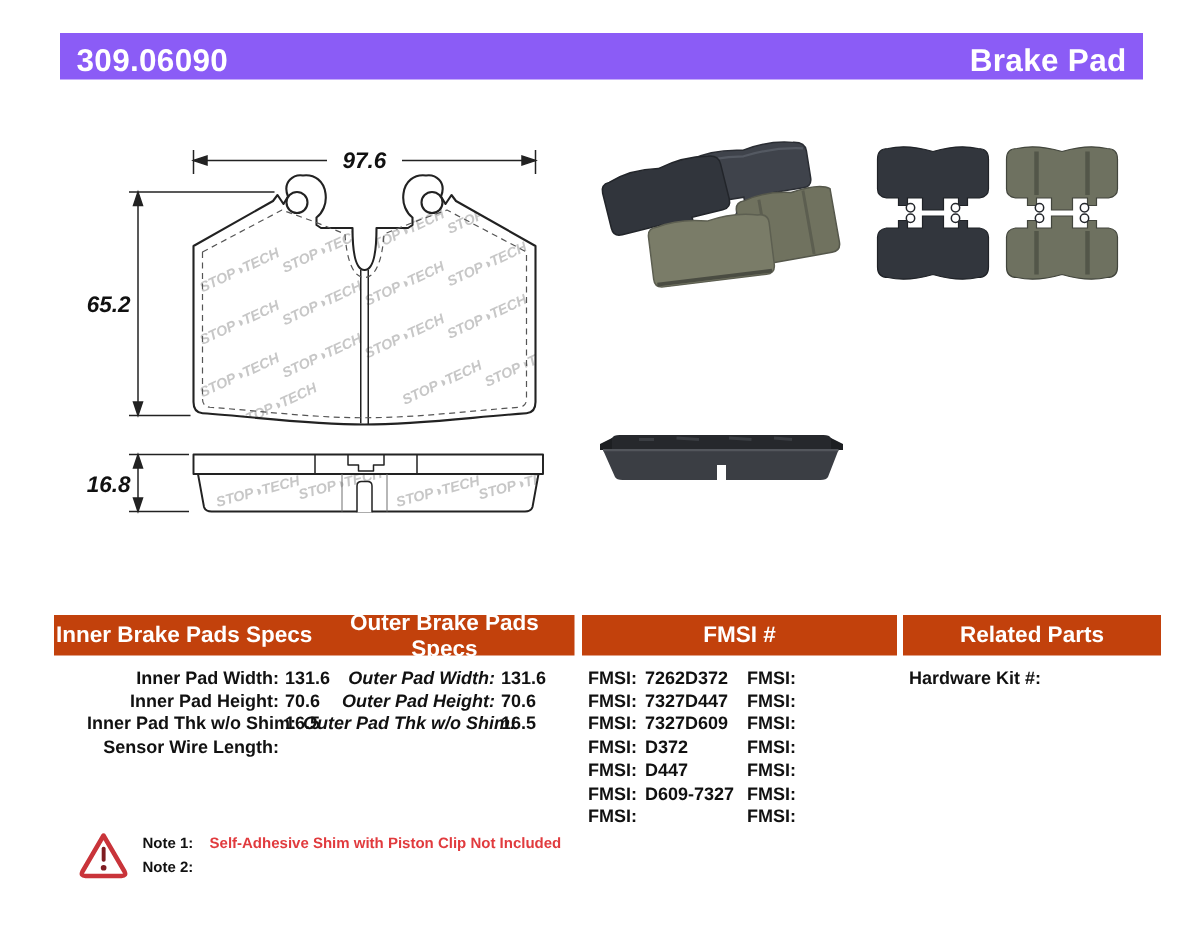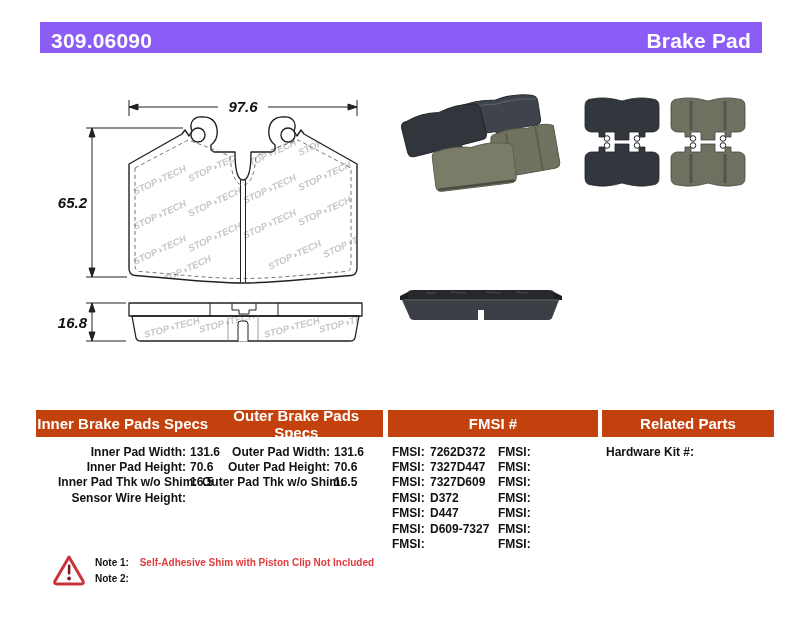--- a/index.html
+++ b/index.html
@@ -17,21 +17,21 @@
   #specs-bar span{flex:1;text-align:center;}
   #fmsi-bar{left:388px;width:210px;}
   #related-bar{left:602px;width:172px;}
   
   .block{position:absolute;font-size:12px;font-weight:bold;color:#111;}
   .row{display:flex;height:15.4px;align-items:center;white-space:nowrap;}
   .lab{display:inline-block;text-align:right;}
   .inner-block{left:30px;top:444px;margin-left:28px;}
   .inner-block .lab{width:128px;}
   .outer-block{left:202px;top:444px;}
-  .outer-block .lab{width:128px;}
+  .outer-block .lab{width:128px;font-style:italic;}
   .val{margin-left:4px;}
   .fmsi-block{left:392px;top:444px;}
   .fl{display:inline-block;width:36px;}
   .fv{display:inline-block;width:68px;margin-left:2px;}
   .related-block{left:606px;top:444px;}
   
   .noteline{position:absolute;left:95px;font-size:10px;font-weight:bold;color:#111;white-space:nowrap;}
   .note-red{color:#e13b3e;margin-left:8px;}
   .warn{position:absolute;left:52px;top:554px;}
   svg{display:block;}
@@ -193,21 +193,21 @@
       </div>
     <div class="row">
       <span class="lab">Inner Pad Height:</span>
       <span class="val">70.6</span>
       </div>
     <div class="row">
       <span class="lab">Inner Pad Thk w/o Shim:</span>
       <span class="val">16.5</span>
       </div>
     <div class="row">
-      <span class="lab">Sensor Wire Height:</span>
+      <span class="lab">Sensor Wire Length:</span>
       <span class="val"></span>
       </div>
   </div>
 
   <div class="block outer-block">
     <div class="row">
       <span class="lab">Outer Pad Width:</span>
       <span class="val">131.6</span>
       </div>
     <div class="row">

